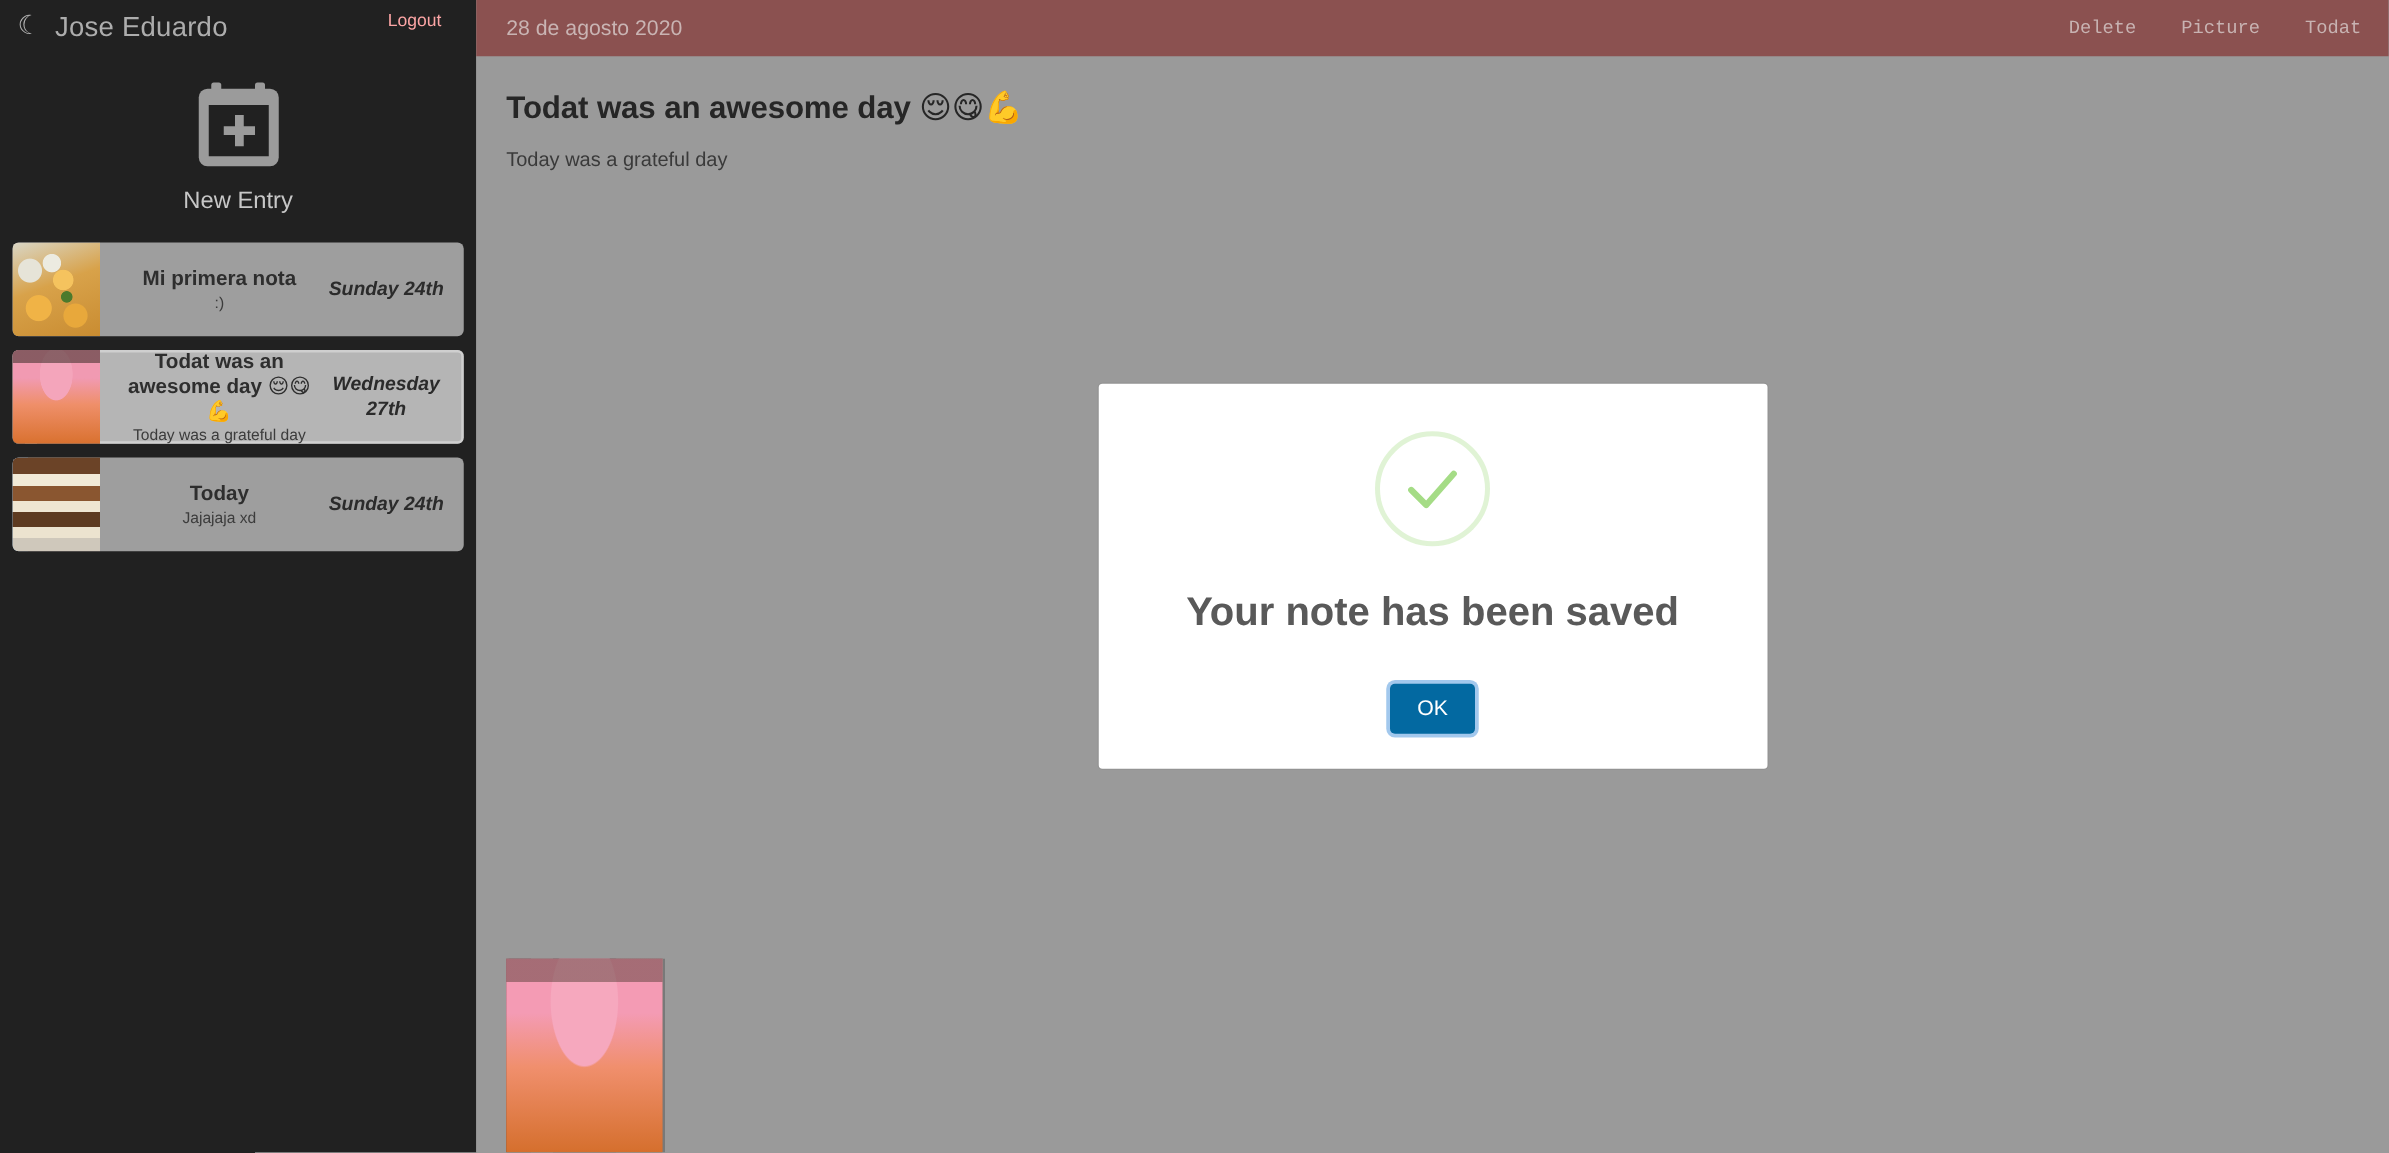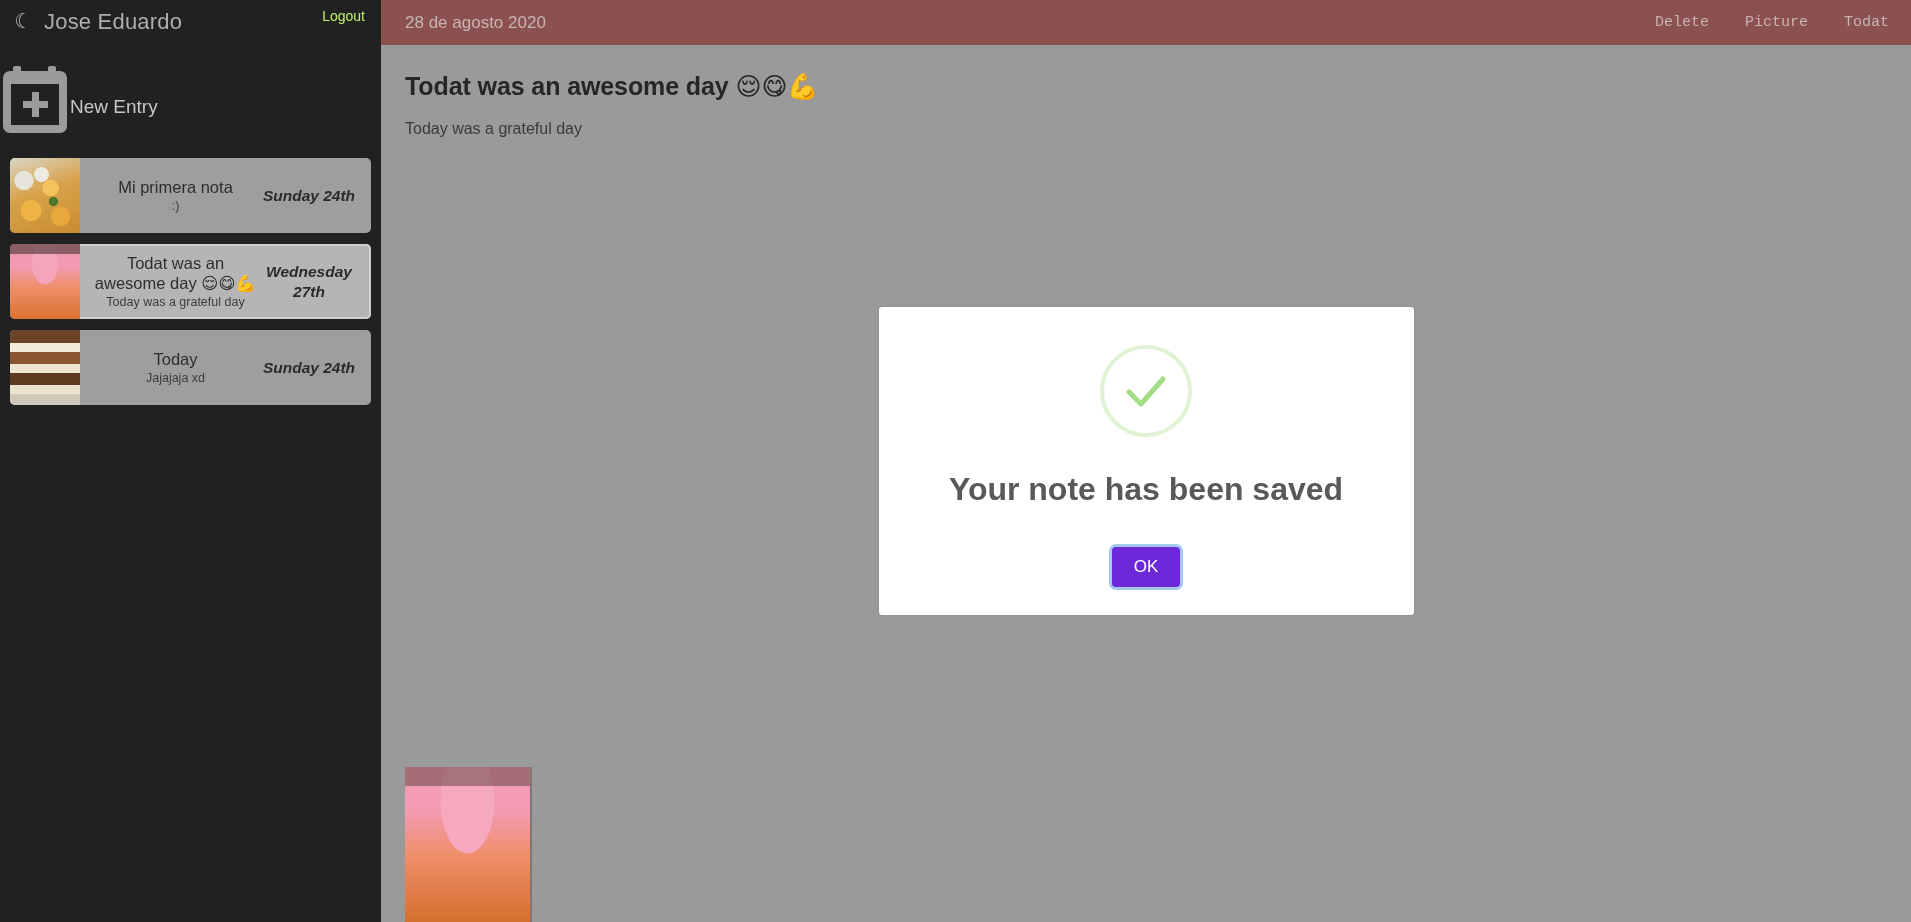--- a/index.html
+++ b/index.html
@@ -51,32 +51,32 @@
     width: 20px;
     height: 20px;
     line-height: 20px;
     font-size: 21px;
     color: #b3b3b3;
     transform: translateY(-1px);
   }
 
   .logout-link {
     position: absolute;
-    right: 16px;
+    right: 28px;
     top: 8px;
-    color: #bef264;
+    color: #fca5a5;
     font-size: 14px;
     cursor: pointer;
     text-decoration: none;
   }
 
   .new-entry {
     margin-top: 20px;
     display: flex;
-    flex-direction: row;
+    flex-direction: column;
     align-items: center;
     cursor: pointer;
     user-select: none;
   }
 
   .calendar-plus-icon {
     width: 70px;
     height: 72px;
     display: block;
   }
@@ -165,21 +165,21 @@
   .entry-text {
     flex: 1 1 auto;
     text-align: center;
     min-width: 0;
     padding-left: 4px;
   }
 
   .entry-title {
     color: #2e2e2e;
     font-size: 16.5px;
-    font-weight: normal;
+    font-weight: bold;
     line-height: 1.22;
     word-wrap: break-word;
   }
 
   .entry-snippet {
     color: #3c3c3c;
     font-size: 12.5px;
     line-height: 1.3;
     margin-top: 1px;
   }
@@ -316,21 +316,21 @@
     color: #595959;
     font-size: 32px;
     font-weight: bold;
     text-align: center;
     line-height: 1.25;
     max-width: 400px;
   }
 
   .modal-ok {
     margin-top: 38px;
-    background: #6d28d9;
+    background: #0369a1;
     color: #ffffff;
     border: none;
     border-radius: 4px;
     font-size: 17px;
     font-family: inherit;
     padding: 10px 22px;
     cursor: pointer;
     box-shadow: 0 0 0 3px rgba(48, 133, 214, 0.45);
   }
 </style>

